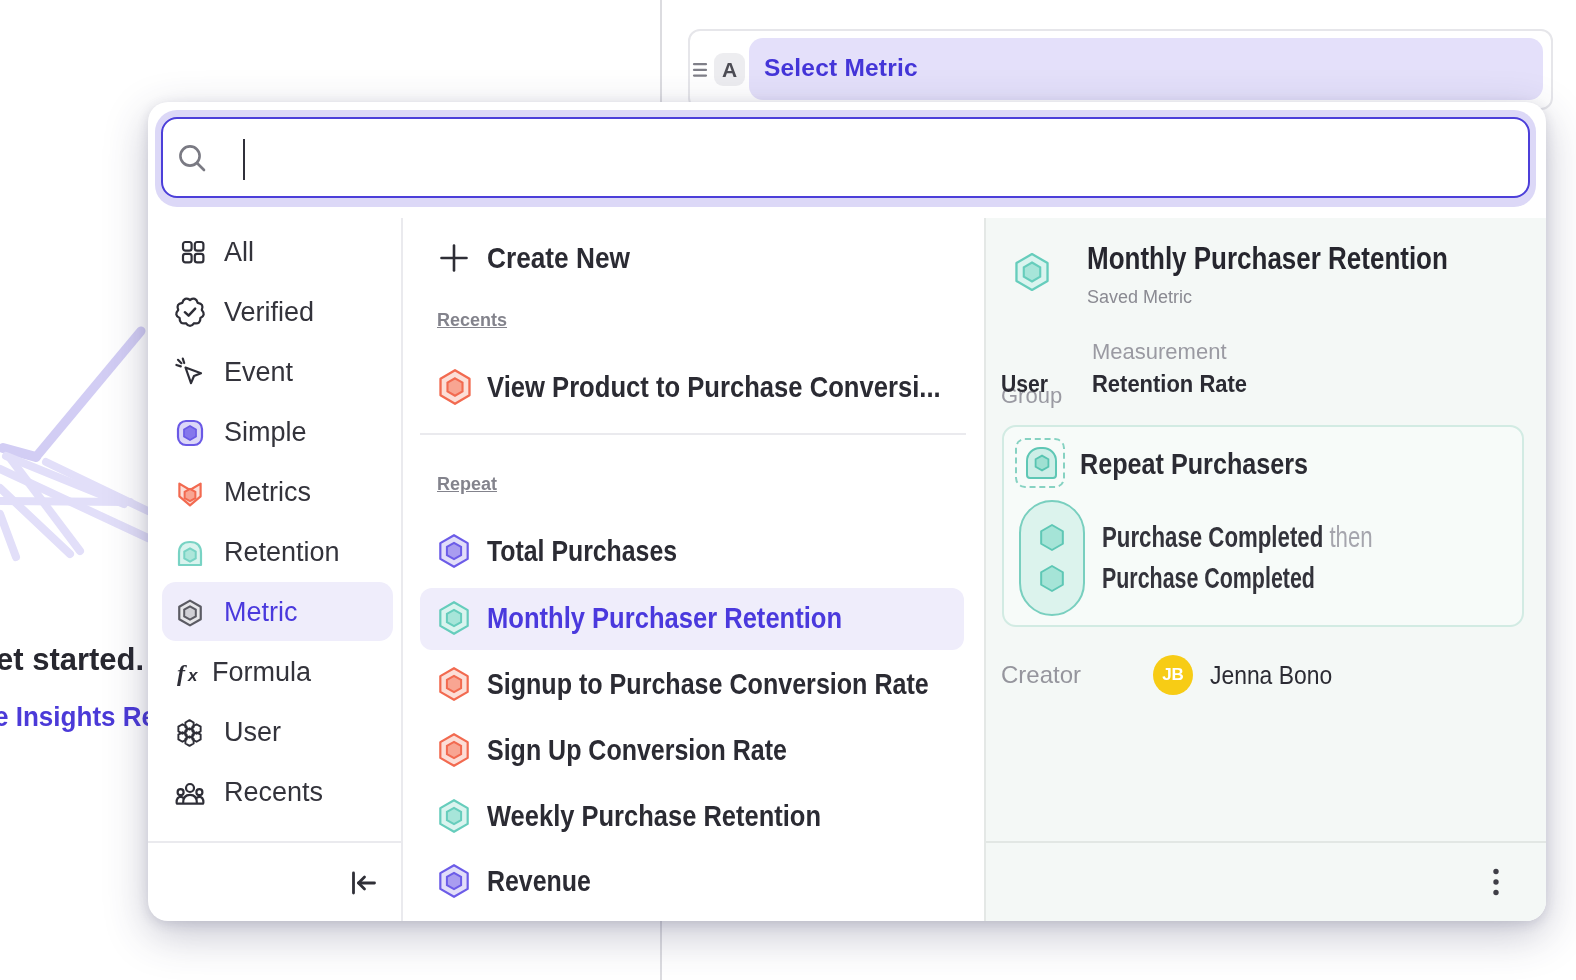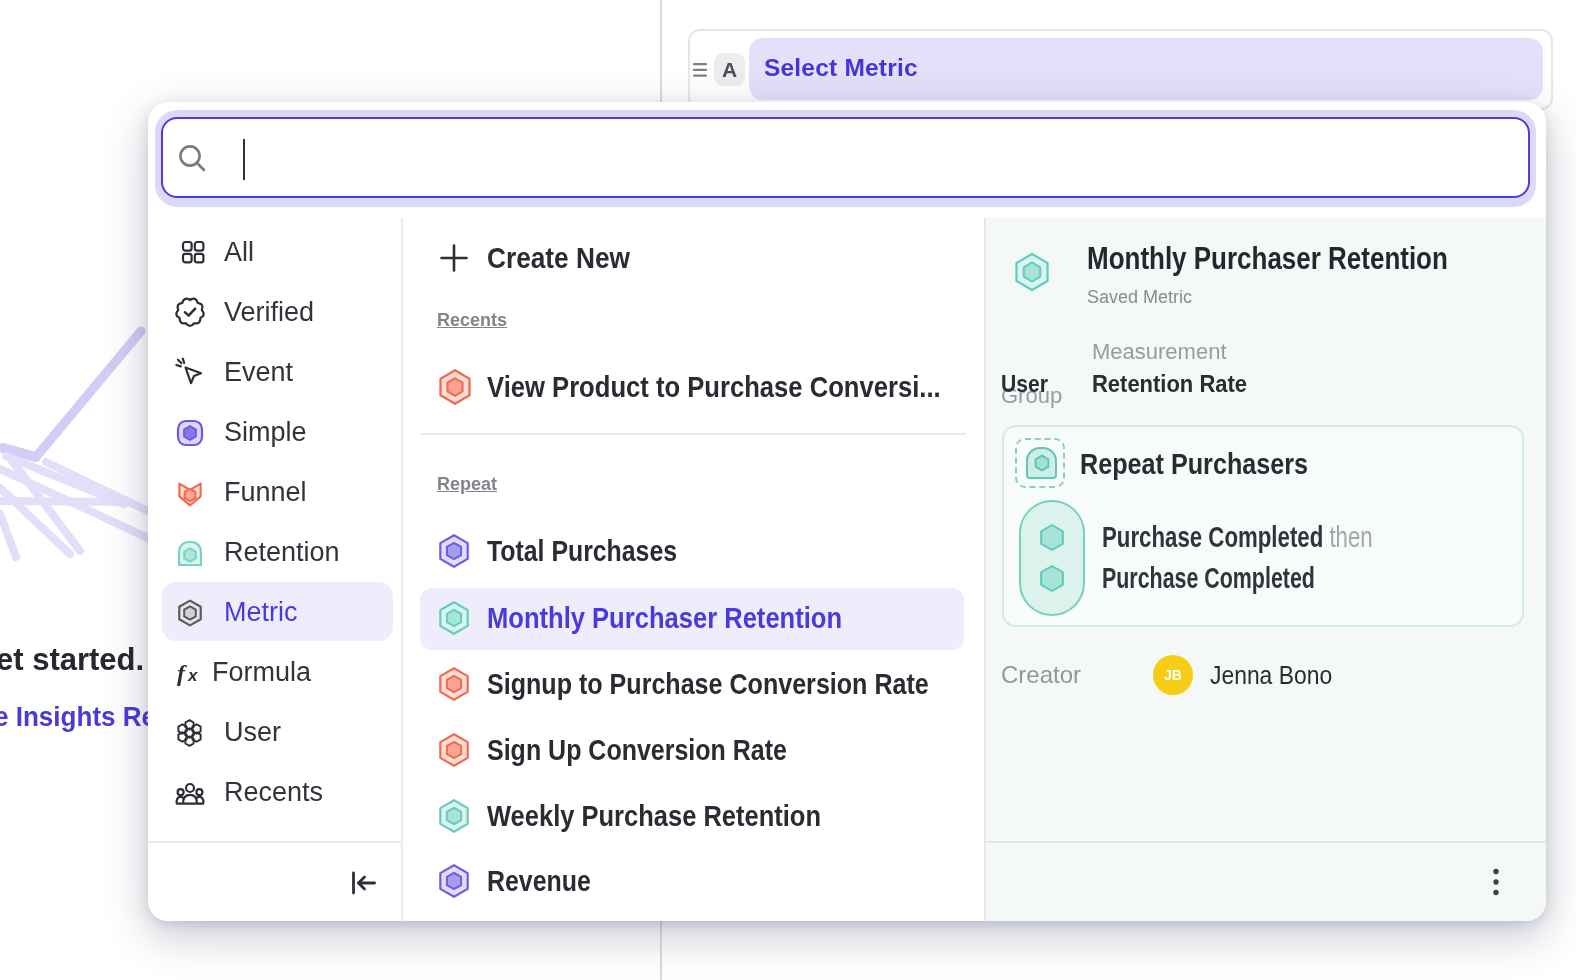--- a/index.html
+++ b/index.html
@@ -110,21 +110,21 @@
   <div class="txt sideitem" style="left:76px;top:254px">Event</div>
   <svg style="left:28px;top:317px" width="28" height="28" viewBox="0 0 28 28">
     <rect x="2" y="2" width="24" height="24" rx="8" fill="#dcd7f8" stroke="#6a59e6" stroke-width="2.2"></rect>
     <polygon points="14,7.00 20.06,10.50 20.06,17.50 14,21.00 7.94,17.50 7.94,10.50" fill="#8576ec" stroke="#6a59e6" stroke-width="1.6"></polygon>
   </svg>
   <div class="txt sideitem" style="left:76px;top:314px">Simple</div>
   <svg style="left:28px;top:377px" width="28" height="28" viewBox="0 0 28 28">
     <path d="M3.4,4.6 L14,11 L24.6,4.6 L24.6,17.3 L14,26.3 L3.4,17.3 Z" fill="#fcded7" stroke="#f26a50" stroke-width="2.2" stroke-linejoin="round"></path>
     <polygon points="14,9.80 19.37,12.90 19.37,19.10 14,22.20 8.63,19.10 8.63,12.90" fill="#f8a592" stroke="#f26a50" stroke-width="2"></polygon>
   </svg>
-  <div class="txt sideitem" style="left:76px;top:374px">Funnel</div>
+  <div class="txt sideitem" style="left:76px;top:374px">Metrics</div>
   <svg style="left:28px;top:437px" width="28" height="28" viewBox="0 0 28 28">
     <path d="M3,26 L3,14 Q3,3 14,3 Q25,3 25,14 L25,26 Z" fill="#d9f3ee" stroke="#78d3c4" stroke-width="2.2" stroke-linejoin="round"></path>
     <polygon points="14,9.40 19.72,12.70 19.72,19.30 14,22.60 8.28,19.30 8.28,12.70" fill="#ade6da" stroke="#78d3c4" stroke-width="2"></polygon>
   </svg>
   <div class="txt sideitem" style="left:76px;top:434px">Retention</div>
   <svg style="left:28px;top:497px" width="28" height="28" viewBox="0 0 28 28">
     <polygon points="14,1.60 24.74,7.80 24.74,20.20 14,26.40 3.26,20.20 3.26,7.80" fill="#e7e7ea" stroke="#5b5b63" stroke-width="2.2" stroke-linejoin="round"></polygon>
     <polygon points="14,7.30 19.80,10.65 19.80,17.35 14,20.70 8.20,17.35 8.20,10.65" fill="#d0d0d5" stroke="#5b5b63" stroke-width="2"></polygon>
   </svg>
   <div class="txt sideitem purple" style="left:76px;top:494px">Metric</div>
@@ -232,20 +232,20 @@
   <svg style="left:892px;top:422px" width="24" height="27" viewBox="0 0 24 27">
     <polygon points="12,1.00 22.83,7.25 22.83,19.75 12,26.00 1.17,19.75 1.17,7.25" fill="#a5e4d7" stroke="#5ec7b5" stroke-width="2" stroke-linejoin="round"></polygon>
   </svg>
   <svg style="left:892px;top:463px" width="24" height="27" viewBox="0 0 24 27">
     <polygon points="12,1.00 22.83,7.25 22.83,19.75 12,26.00 1.17,19.75 1.17,7.25" fill="#a5e4d7" stroke="#5ec7b5" stroke-width="2" stroke-linejoin="round"></polygon>
   </svg>
   <div class="txt" style="left:954px;top:415px;line-height:40px;font-size:29px;font-weight:700;color:#33333b;transform:scaleX(0.767);transform-origin:left center;">Purchase Completed <span style="color:#a5a5ad;font-weight:400;">then</span></div>
   <div class="txt" style="left:954px;top:456px;line-height:40px;font-size:29px;font-weight:700;color:#33333b;transform:scaleX(0.738);transform-origin:left center;">Purchase Completed</div>
 
   <div class="txt" style="left:853px;top:558px;line-height:30px;font-size:24px;color:#95959d;">Creator</div>
-  <div class="abs" style="left:1005px;top:553px;width:40px;height:40px;border-radius:50%;background:#f7cc15;color:#fff;font-weight:700;font-size:14px;line-height:40px;text-align:center;">JB</div>
+  <div class="abs" style="left:1005px;top:553px;width:40px;height:40px;border-radius:50%;background:#f7cc15;color:#fff;font-weight:700;font-size:17px;line-height:40px;text-align:center;">JB</div>
   <div class="txt" style="left:1062px;top:556px;line-height:35px;font-size:26px;color:#2b2b33;transform:scaleX(0.88);transform-origin:left center;">Jenna Bono</div>
   <svg style="left:1342px;top:765px" width="12" height="30" viewBox="0 0 12 30" fill="#3f3f47">
     <circle cx="6" cy="4.5" r="2.7"></circle>
       <circle cx="6" cy="15" r="2.7"></circle>
       <circle cx="6" cy="25.5" r="2.7"></circle>
   </svg>
 </div>
 
 </body></html>

